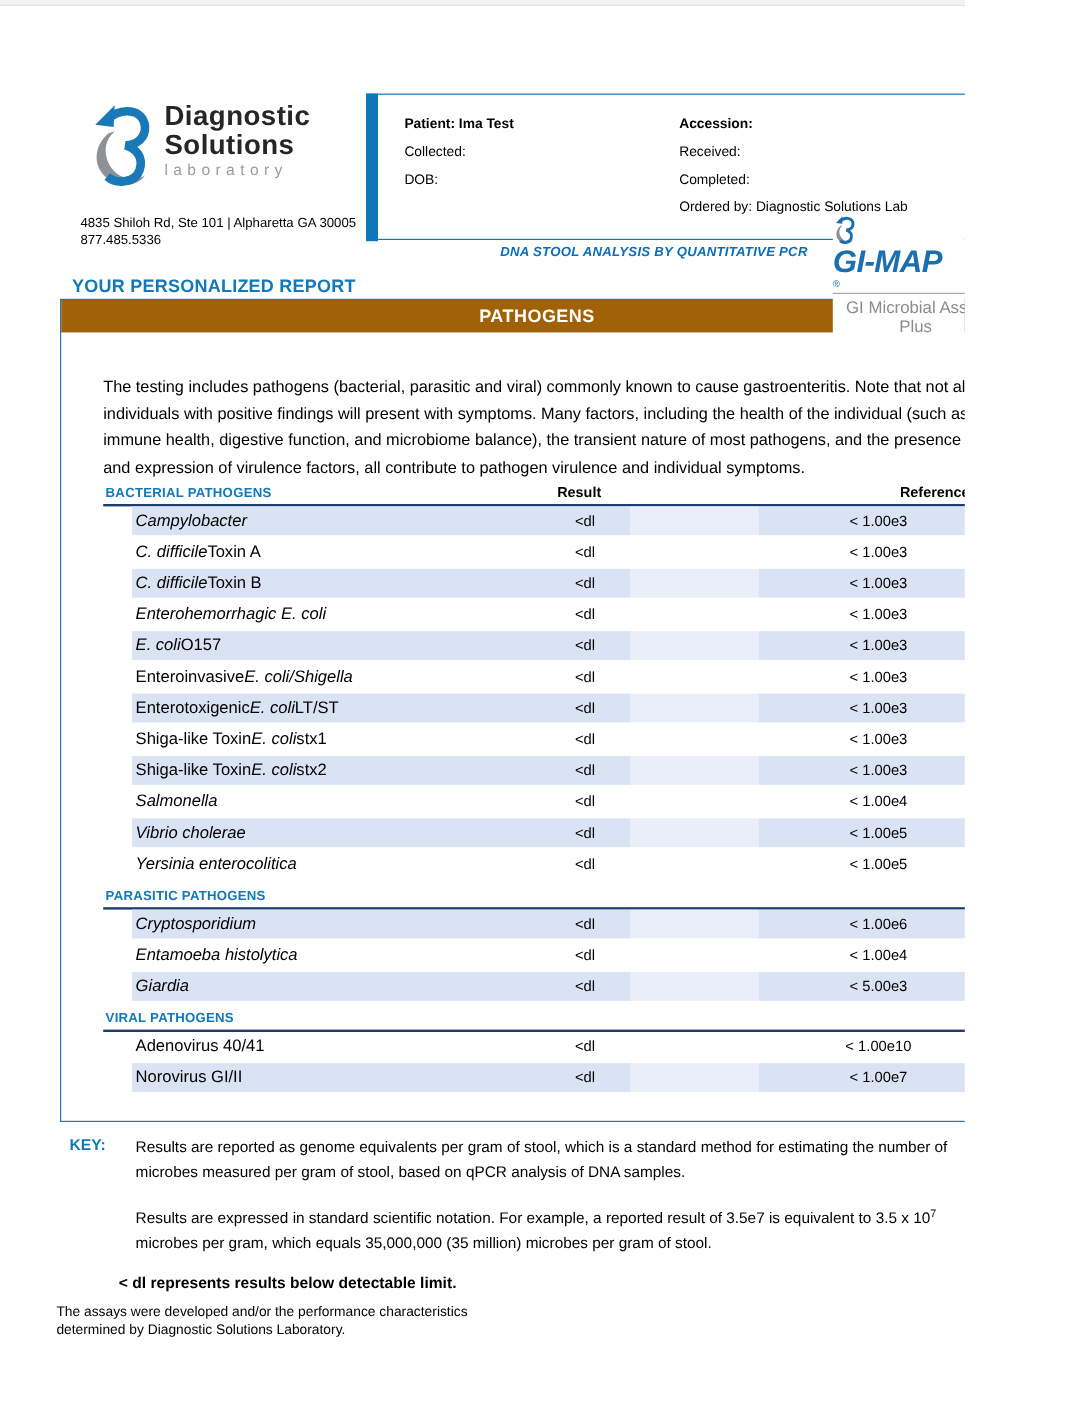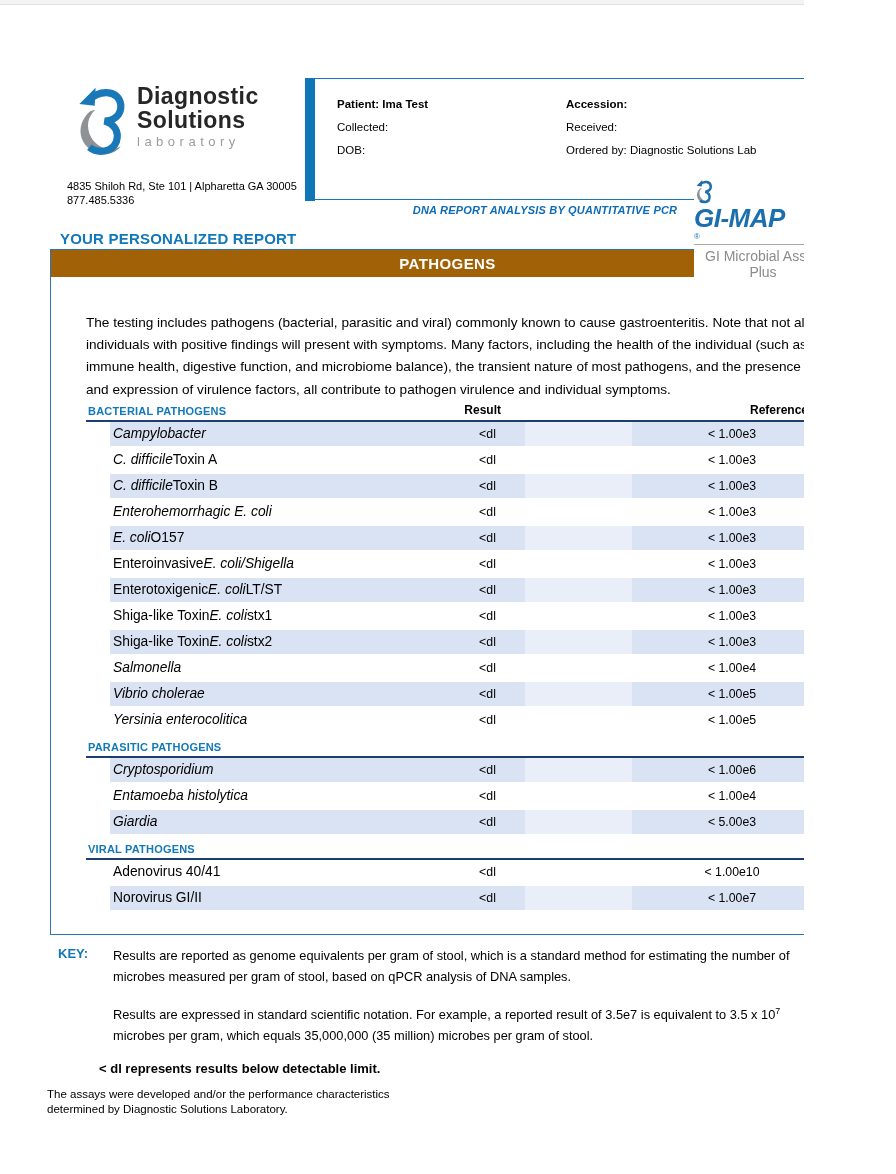--- a/index.html
+++ b/index.html
@@ -96,25 +96,26 @@
   <div class="patient-box">
     <div class="pbar"></div>
     <div class="pcol left">
       <div class="pline-bold">Patient: Ima Test</div>
       <div>Collected:</div>
       <div>DOB:</div>
     </div>
     <div class="pcol right">
       <div class="pline-bold">Accession:</div>
       <div>Received:</div>
+      <div>Completed:</div>
       <div>Ordered by: Diagnostic Solutions Lab</div>
     </div>
   </div>
 
-  <div class="subtitle">DNA REPORT ANALYSIS BY QUANTITATIVE PCR</div>
+  <div class="subtitle">DNA STOOL ANALYSIS BY QUANTITATIVE PCR</div>
 
   <div class="gimap">
     <div class="gimap-row">
       <svg width="20" height="26" viewBox="0 0 60 84" style="margin-right:2px">
         <path d="M18,30 C4,42 3,62 19,73 C31,81 46,78 52,69 C40,76 26,71 19,59 C13,47 15,36 24,28 Z" fill="#8f9295"></path>
         <path d="M16,18 C30,5 50,7 52,23 C53,35 43,41 34,41 C44,44 51,52 47,64 C43,75 27,78 17,70" fill="none" stroke="#1b6fae" stroke-width="8"></path>
         <polygon points="6,22 24,4 23,24" fill="#1b6fae"></polygon>
       </svg>
       <span class="gimap-name">GI-MAP</span>
       <span class="gimap-reg">®</span>

